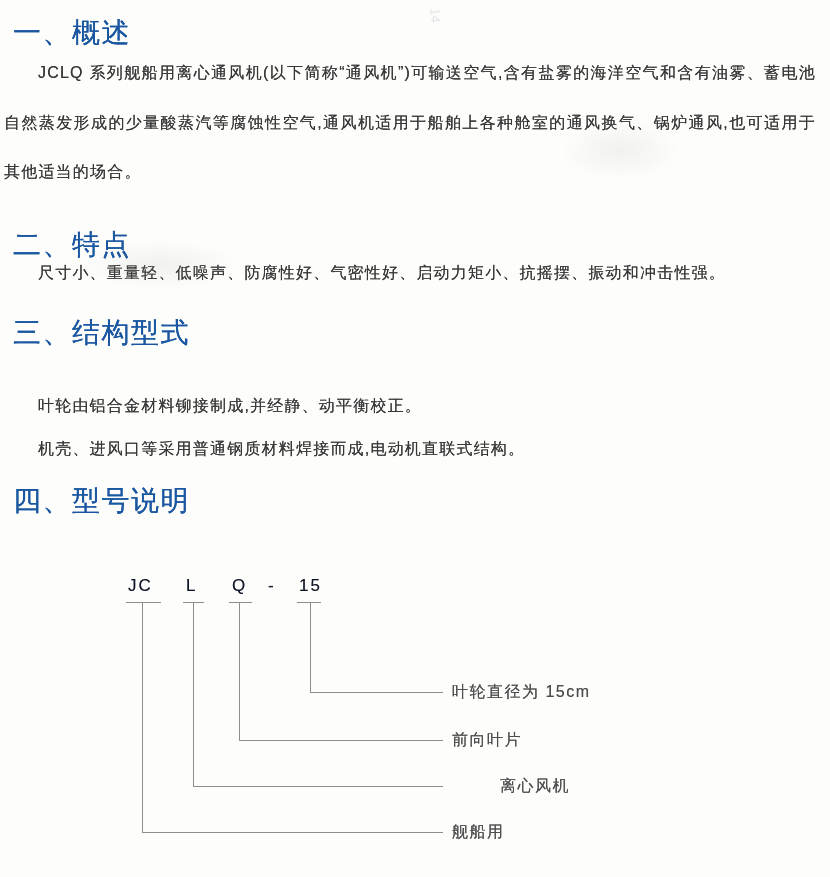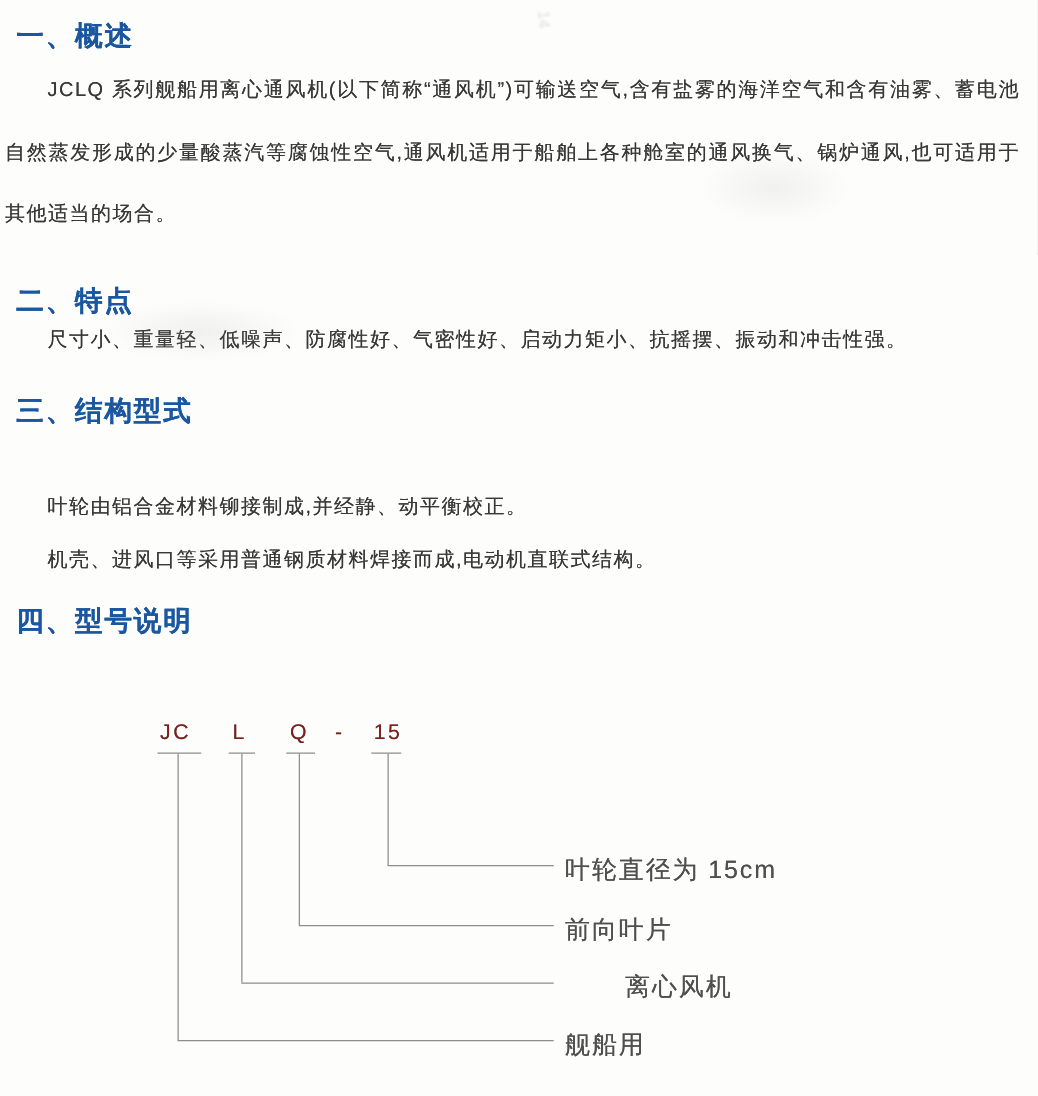--- a/index.html
+++ b/index.html
@@ -14,22 +14,22 @@
     height: 877px;
     margin: 0 auto;
     background: #fdfdfb;
     overflow: hidden;
     color: #333;
   }
   
   .heading {
     position: absolute;
     left: 13px;
-    font-size: 22px;
-    font-weight: bold;
+    font-size: 28px;
+    font-weight: normal;
     color: #1a57a0;
     letter-spacing: 1.5px;
     text-shadow: 0 0 0.5px #1a57a0;
     white-space: nowrap;
   }
   #h1 { top: 14px; }
   #h2 { top: 226px; }
   #h3 { top: 314px; }
   #h4 { top: 482px; }
 
@@ -53,36 +53,36 @@
   #p3 { top: 262px; }
   #p4 { top: 352px; }
   #p5 { top: 395px; }
   #p6 { top: 438px; }
 
   
   .code-seg {
     position: absolute;
     top: 576px;
     font-size: 17px;
-    color: #7f1d1d;
+    color: #0f172a;
     letter-spacing: 2px;
     text-shadow: 0 0 0.4px #777;
     white-space: nowrap;
   }
   .dline {
     position: absolute;
     background: #8d8d8d;
   }
   .dline.h { height: 1px; }
   .dline.v { width: 1px; }
 
   .diagram-label {
     position: absolute;
     left: 452px;
-    font-size: 20px;
+    font-size: 16px;
     color: #4f4f4f;
     letter-spacing: 1.5px;
     text-shadow: 0 0 0.4px #666;
     white-space: nowrap;
   }
 
   
   .artifact {
     position: absolute;
     pointer-events: none;

